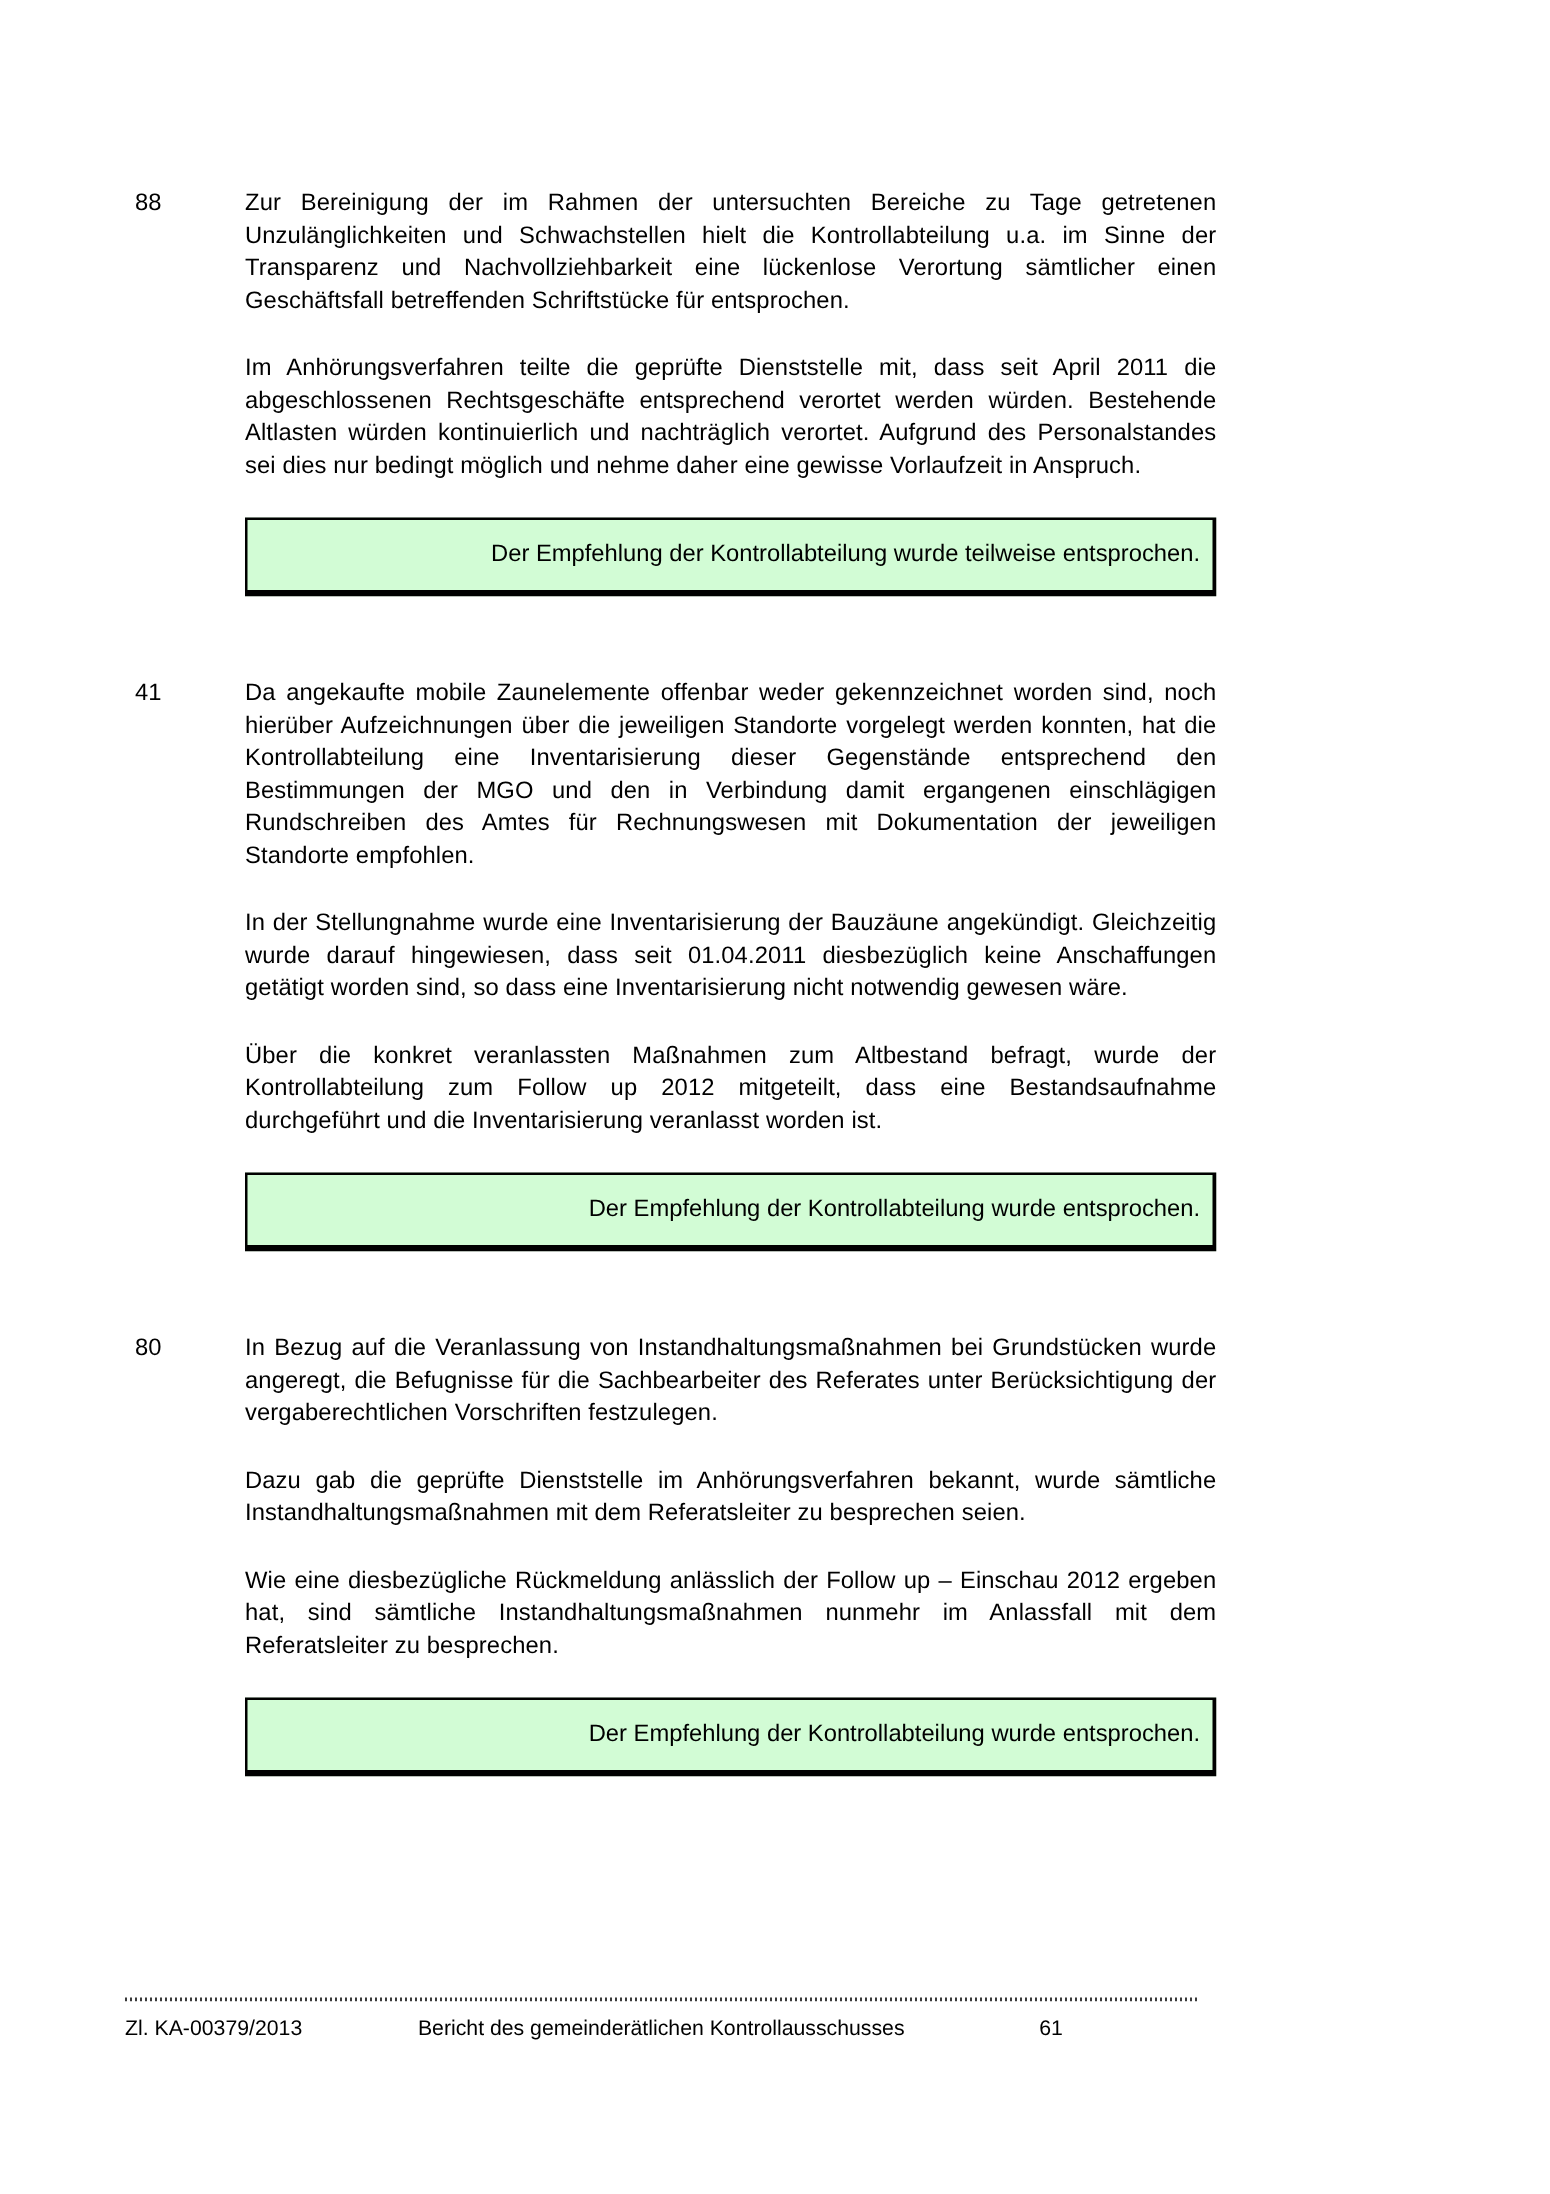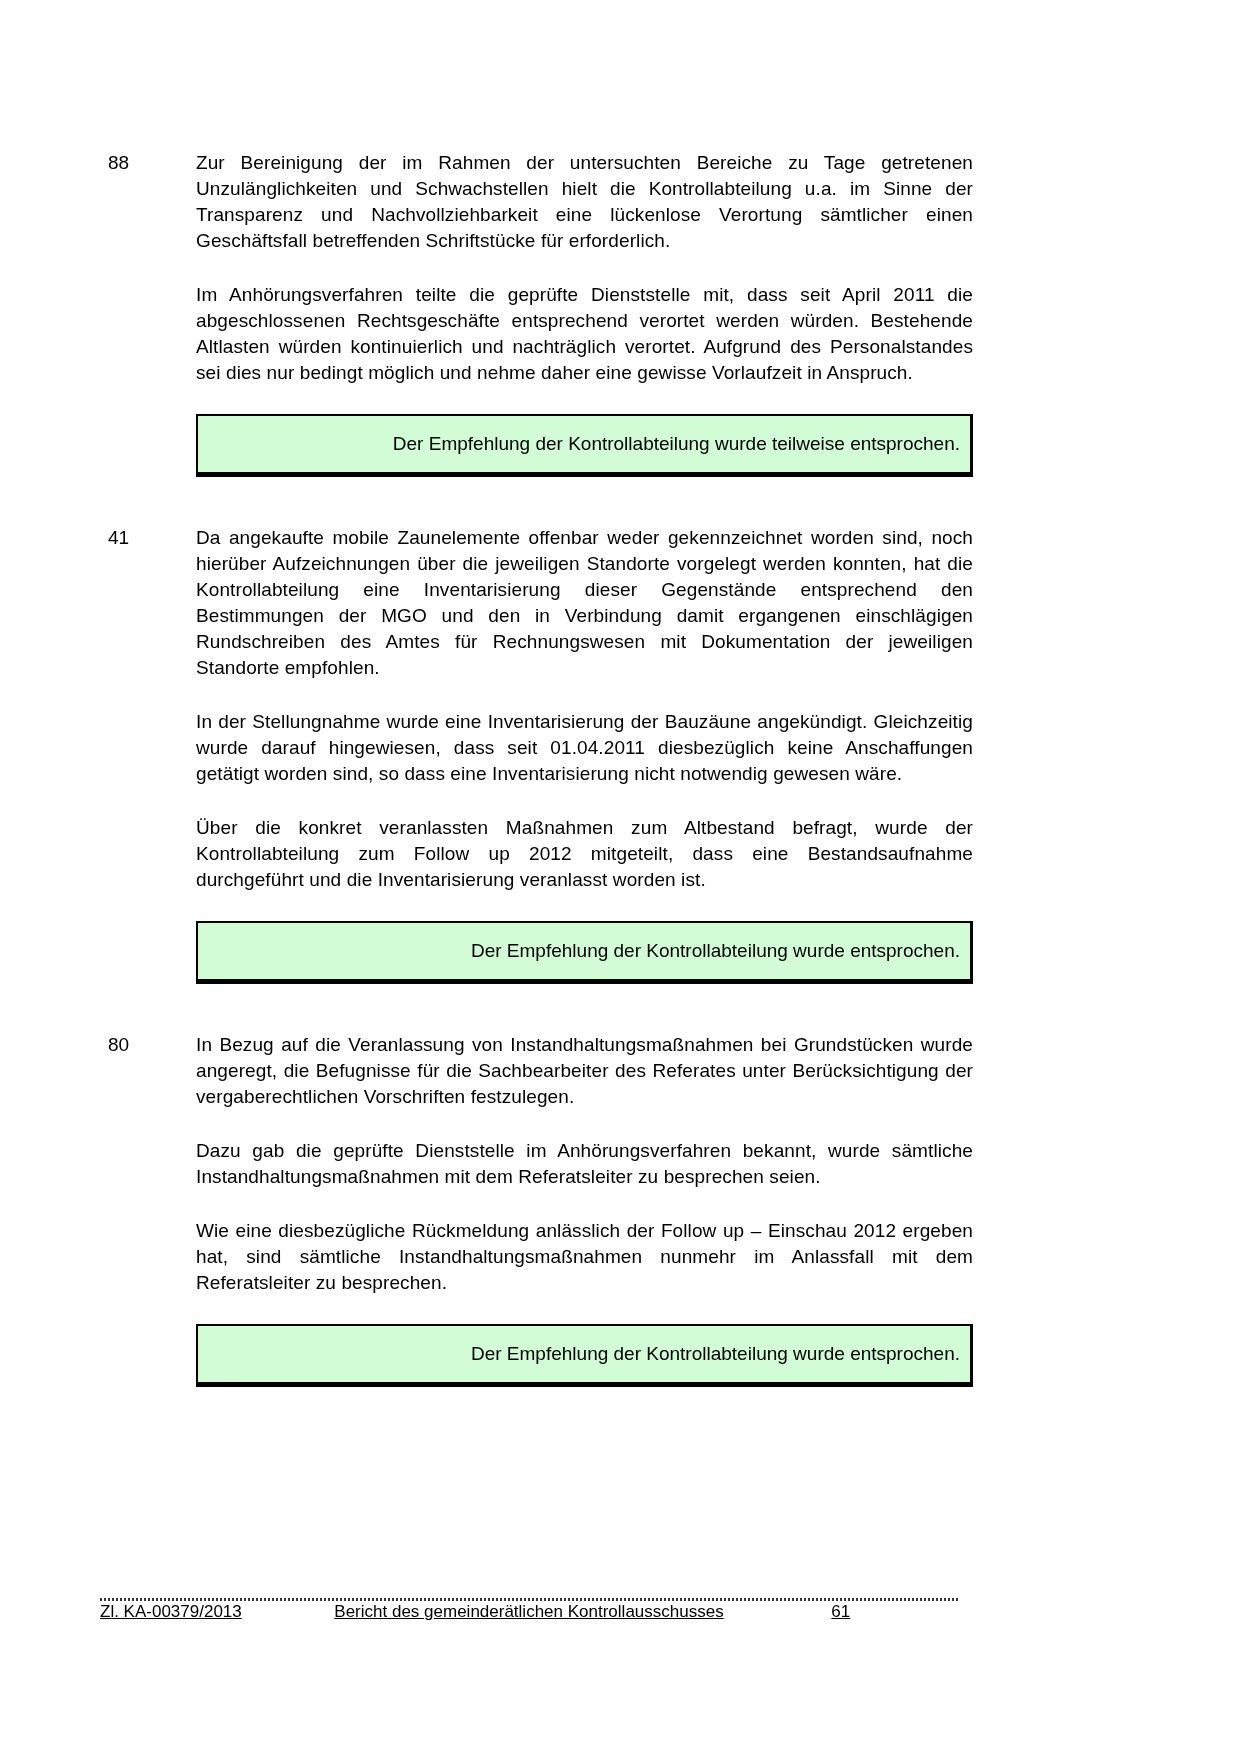--- a/index.html
+++ b/index.html
@@ -18,21 +18,21 @@
   }
   .page {
     position: relative;
     width: 1240px;
     height: 1755px;
     padding-top: 150px;
     box-sizing: border-box;
   }
   .section {
     display: flex;
-    margin-bottom: 48px;
+    margin-bottom: 65px;
   }
   .num-col {
     width: 88px;
     padding-left: 108px;
     flex: 0 0 auto;
     font-size: 19px;
     line-height: 26px;
   }
   .body-col {
     width: 777px;
@@ -59,40 +59,40 @@
     position: absolute;
     left: 100px;
     top: 1598px;
     width: 858px;
   }
   .footer-dots {
     height: 3px;
     background: repeating-linear-gradient(to right, #3a3a3a 0 2px, transparent 2px 4px);
   }
   .footer-row {
+    margin-top: 11px;
     display: grid;
     grid-template-columns: 1fr auto 1fr;
     align-items: baseline;
     font-size: 17px;
     line-height: 22px;
-    text-decoration: underline;
   }
   .footer-left  { text-align: left; }
   .footer-center{ text-align: center; }
   .footer-right { text-align: center; }
 </style>
 </head>
 <body>
 
 <div class="page">
 
   <div class="section">
     <div class="num-col">88</div>
     <div class="body-col">
-      <p>Zur Bereinigung der im Rahmen der untersuchten Bereiche zu Tage getretenen Unzulänglichkeiten und Schwachstellen hielt die Kontrollabteilung u.a. im Sinne der Transparenz und Nachvollziehbarkeit eine lückenlose Verortung sämtlicher einen Geschäftsfall betreffenden Schriftstücke für erforderlich.</p>
+      <p>Zur Bereinigung der im Rahmen der untersuchten Bereiche zu Tage getretenen Unzulänglichkeiten und Schwachstellen hielt die Kontrollabteilung u.a. im Sinne der Transparenz und Nachvollziehbarkeit eine lückenlose Verortung sämtlicher einen Geschäftsfall betreffenden Schriftstücke für entsprochen.</p>
       <p>Im Anhörungsverfahren teilte die geprüfte Dienststelle mit, dass seit April 2011 die abgeschlossenen Rechtsgeschäfte entsprechend verortet werden würden. Bestehende Altlasten würden kontinuierlich und nachträglich verortet. Aufgrund des Personalstandes sei dies nur bedingt möglich und nehme daher eine gewisse Vorlaufzeit in Anspruch.</p>
       <div class="green-box">
         <span>Der Empfehlung der Kontrollabteilung wurde teilweise entsprochen.</span>
       </div>
     </div>
   </div>
 
   <div class="section">
     <div class="num-col">41</div>
     <div class="body-col">

